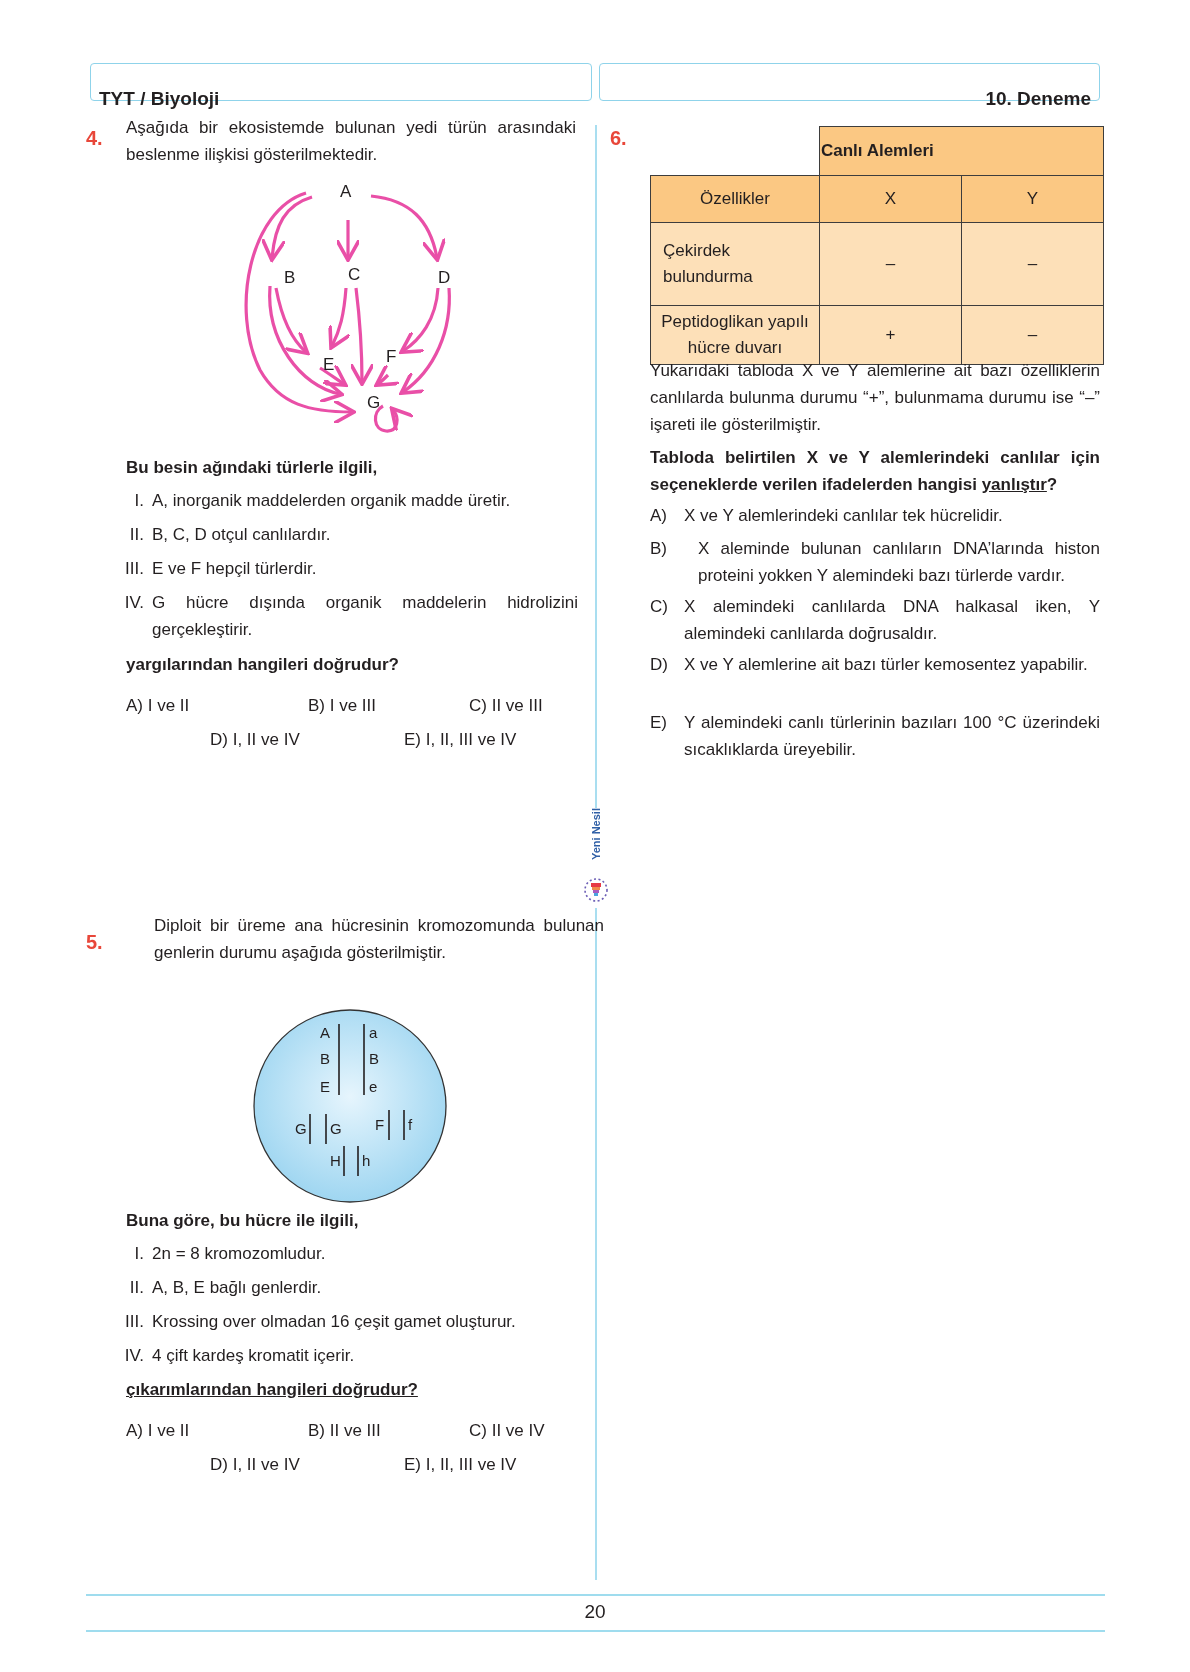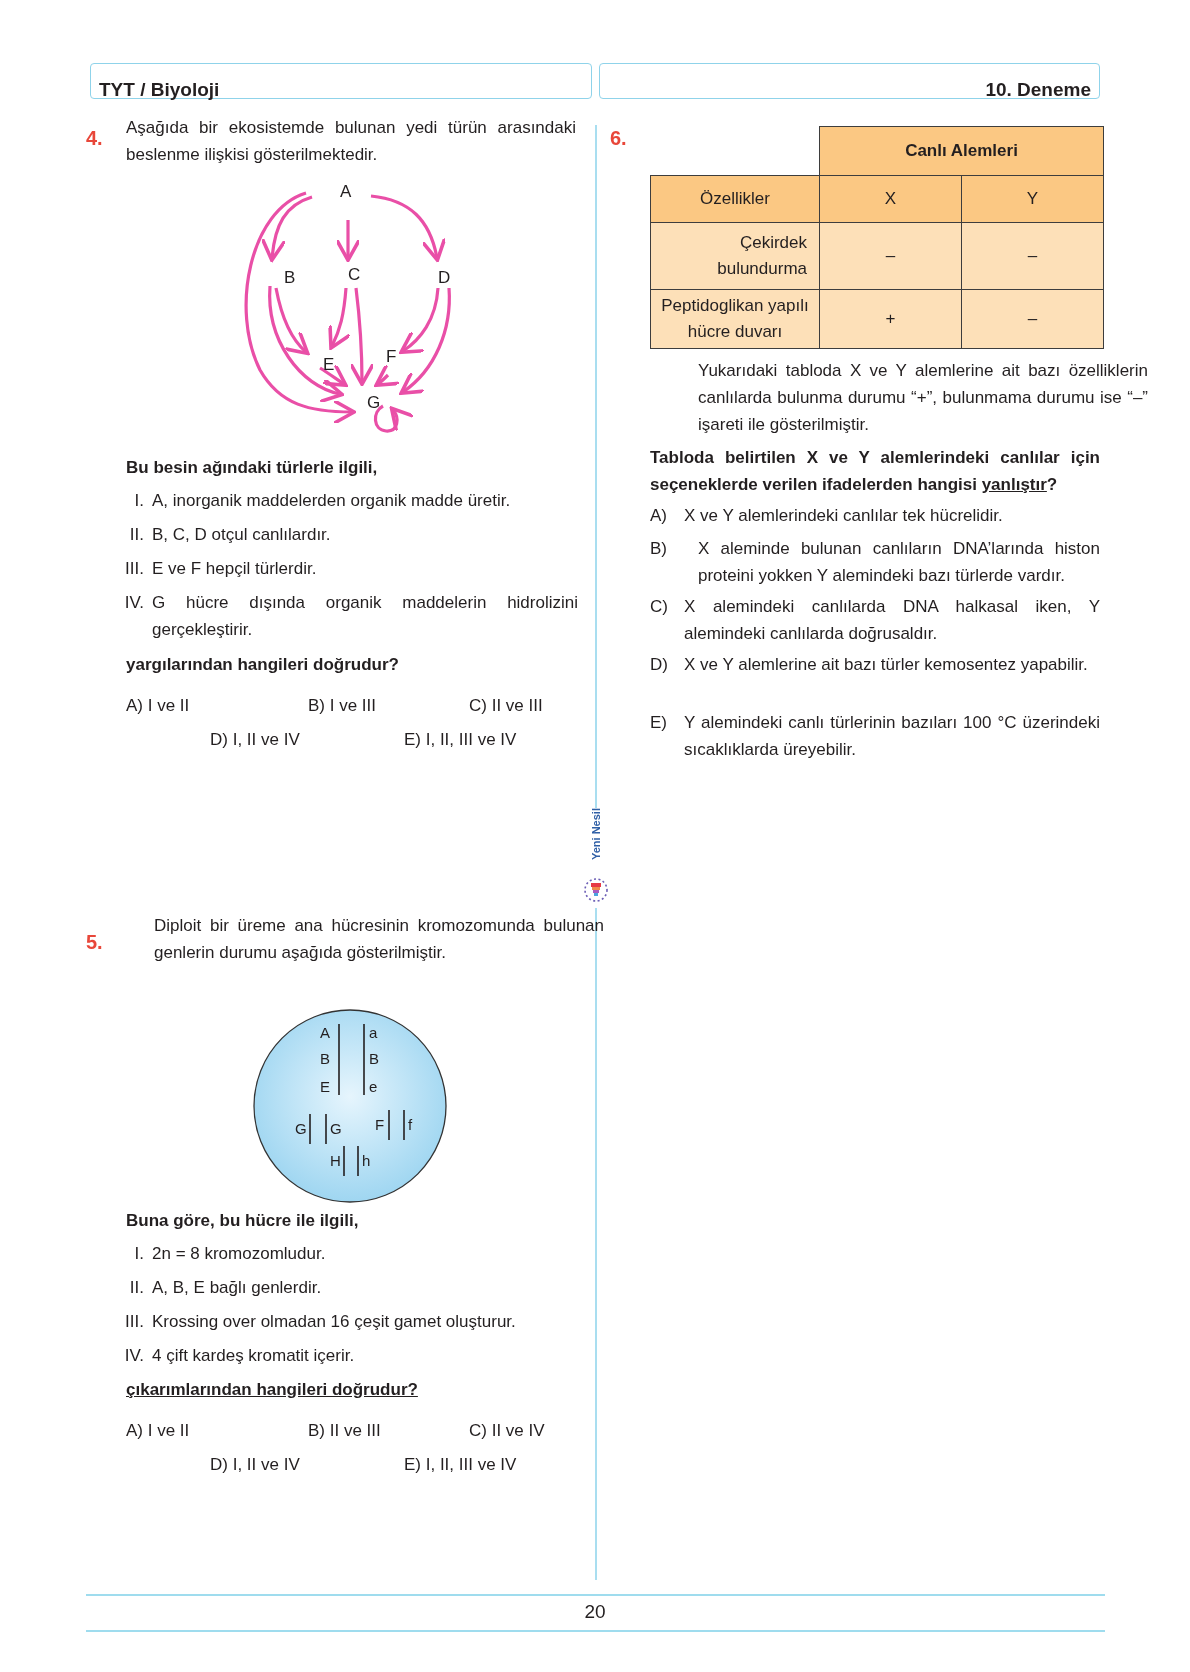--- a/index.html
+++ b/index.html
@@ -1,20 +1,20 @@
 <!DOCTYPE html>
 <html><head>
 <meta charset="utf-8">
 <style>
   html, body { margin:0; padding:0; }
   body { width:1190px; height:1672px; background:#ffffff; position:relative; overflow:hidden;
          font-family:"Liberation Sans", sans-serif; color:#231f20; }
   .abs { position:absolute; }
   .hdr-box { position:absolute; top:63px; height:36px; border:1.5px solid #8fd3ea; border-radius:4px; box-sizing:border-box;
-             font-weight:bold; font-size:19px; line-height:33px; padding:9px 8px; }
+             font-weight:bold; font-size:19px; line-height:33px; padding:18px 8px; }
   .col-divider { position:absolute; left:595px; top:125px; width:1.5px; height:1455px; background:#a9def0; }
   .qnum { position:absolute; color:#e8473a; font-weight:bold; font-size:20px; }
   .txt { font-size:17px; line-height:27px; }
   .bold { font-weight:bold; }
   .stmt { position:absolute; font-size:17px; line-height:27px; }
   .stmt .rn { position:absolute; text-align:right; width:26px; }
   .stmt .st { position:absolute; left:34px; }
   .just { text-align:justify; text-align-last:left; }
   table.kt { border-collapse:collapse; font-size:17px; }
   .footer-line { position:absolute; left:86px; width:1019px; height:2px; background:#9fdcee; }
@@ -165,42 +165,42 @@
 <div class="ans" style="left:210px;top:1455px;">D)  I, II ve IV</div>
 <div class="ans" style="left:404px;top:1455px;">E)  I, II, III ve IV</div>
 
 <div class="qnum" style="left:610px;top:127px;">6.</div>
 
 <div class="abs" style="left:650px;top:126px;">
   <table class="kt">
     <tbody>
         <tr>
       <td style="width:166px;height:46px;border:none;background:transparent;"></td>
-      <td colspan="2" style="height:46px;background:#fbc883;border:1.5px solid #3d3d3d;text-align:center;font-weight:bold;">Canlı Alemleri</td>
+      <td colspan="2" style="height:46px;background:#fbc883;border:1.5px solid #3d3d3d;font-weight:bold;">Canlı Alemleri</td>
     </tr>
     <tr style="background:#fbc883;">
       <td style="width:166px;height:44px;border:1.5px solid #3d3d3d;text-align:center;">Özellikler</td>
       <td style="width:139px;border:1.5px solid #3d3d3d;text-align:center;">X</td>
       <td style="width:139px;border:1.5px solid #3d3d3d;text-align:center;">Y</td>
     </tr>
     <tr style="background:#fde0b8;">
-      <td style="height:58px;border:1.5px solid #3d3d3d;text-align:right;line-height:26px;padding:4px 12px;">Çekirdek bulundurma</td>
+      <td style="height:58px;border:1.5px solid #3d3d3d;text-align:left;line-height:26px;padding:12px 12px;">Çekirdek bulundurma</td>
       <td style="border:1.5px solid #3d3d3d;text-align:center;">–</td>
       <td style="border:1.5px solid #3d3d3d;text-align:center;">–</td>
     </tr>
     <tr style="background:#fde0b8;">
       <td style="height:58px;border:1.5px solid #3d3d3d;text-align:center;line-height:26px;padding:0 2px;">Peptidoglikan yapılı hücre duvarı</td>
       <td style="border:1.5px solid #3d3d3d;text-align:center;">+</td>
       <td style="border:1.5px solid #3d3d3d;text-align:center;">–</td>
     </tr>
   </tbody>
     </table>
 </div>
 
-<div class="abs txt just" style="left:650px;top:357px;width:450px;margin-left:48px;">Yukarıdaki tabloda X ve Y alemlerine ait bazı özelliklerin canlılarda bulunma durumu “+”, bulunmama durumu ise “–” işareti ile gösterilmiştir.</div>
+<div class="abs txt just" style="left:650px;top:357px;width:450px;">Yukarıdaki tabloda X ve Y alemlerine ait bazı özelliklerin canlılarda bulunma durumu “+”, bulunmama durumu ise “–” işareti ile gösterilmiştir.</div>
 <div class="abs txt bold just" style="left:650px;top:444px;width:450px;">
   <span>Tabloda belirtilen X ve Y alemlerindeki canlılar için seçeneklerde verilen ifadelerden hangisi </span><span style="text-decoration:underline;">yanlıştır</span><span>?</span>
 </div>
 
 <div class="abs txt" style="left:650px;top:502px;width:450px;">
   <span style="position:absolute;left:0;">A)</span>
   <div style="margin-left:34px;" class="just">X ve Y alemlerindeki canlılar tek hücrelidir.</div>
 </div>
 <div class="abs txt" style="left:650px;top:535px;width:450px;">
   <span style="position:absolute;left:0;">B)</span>

